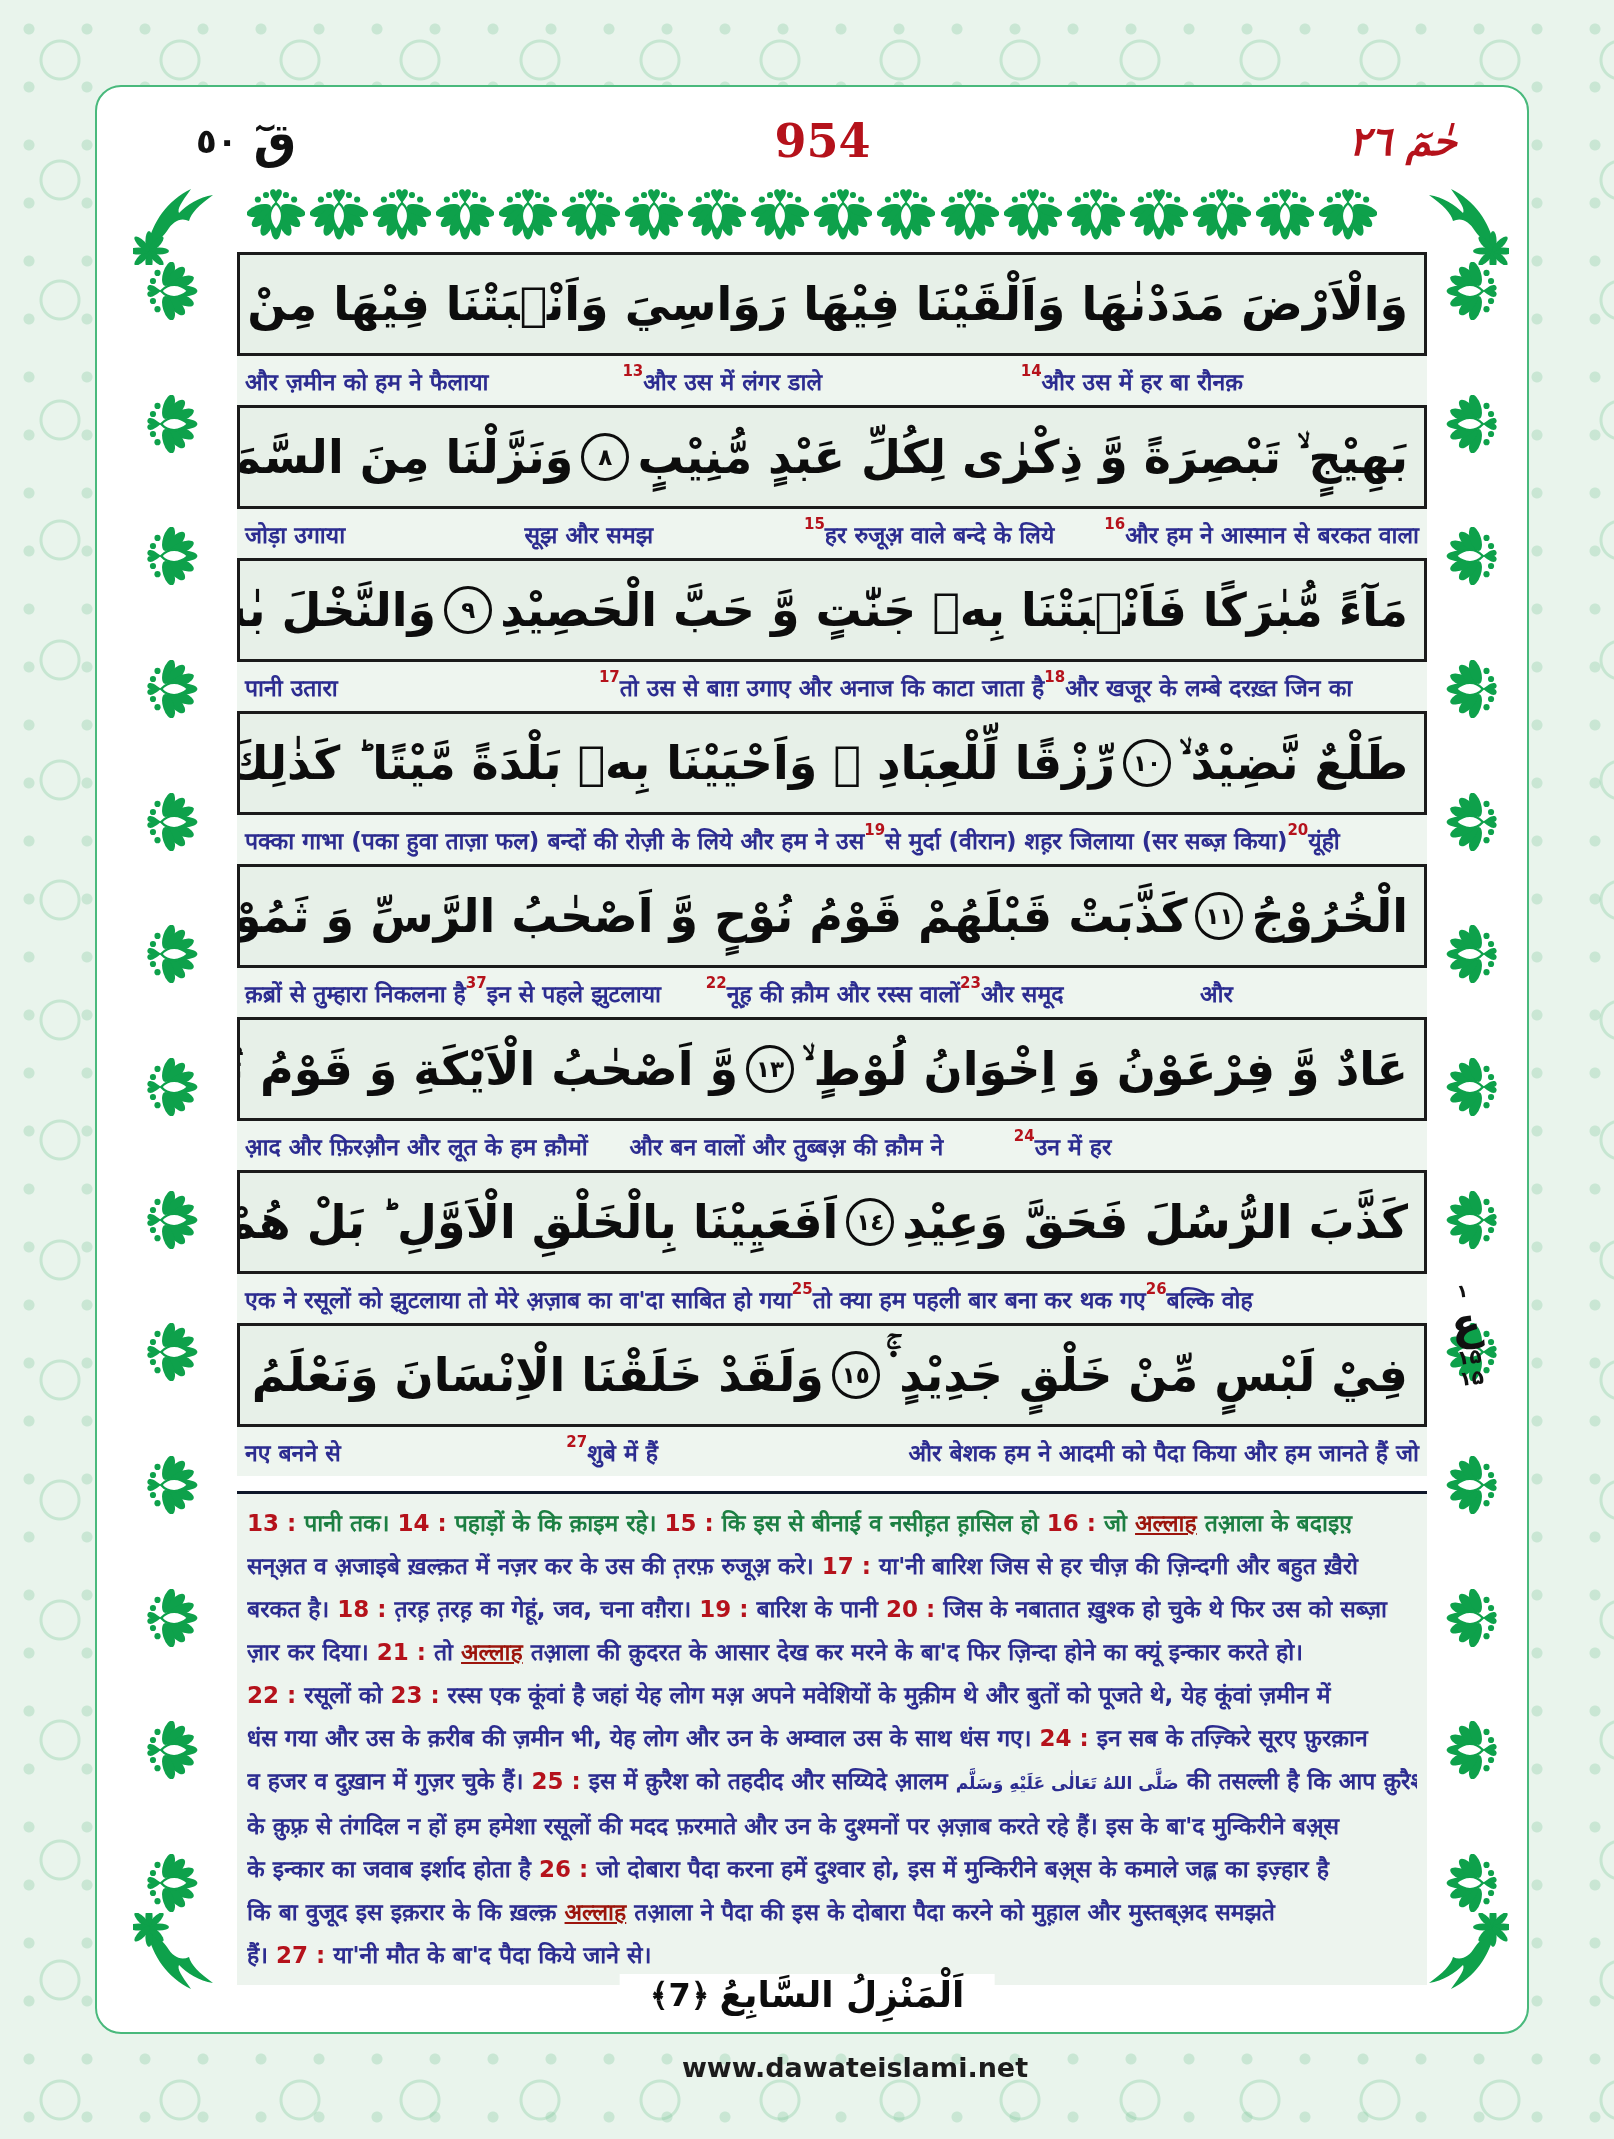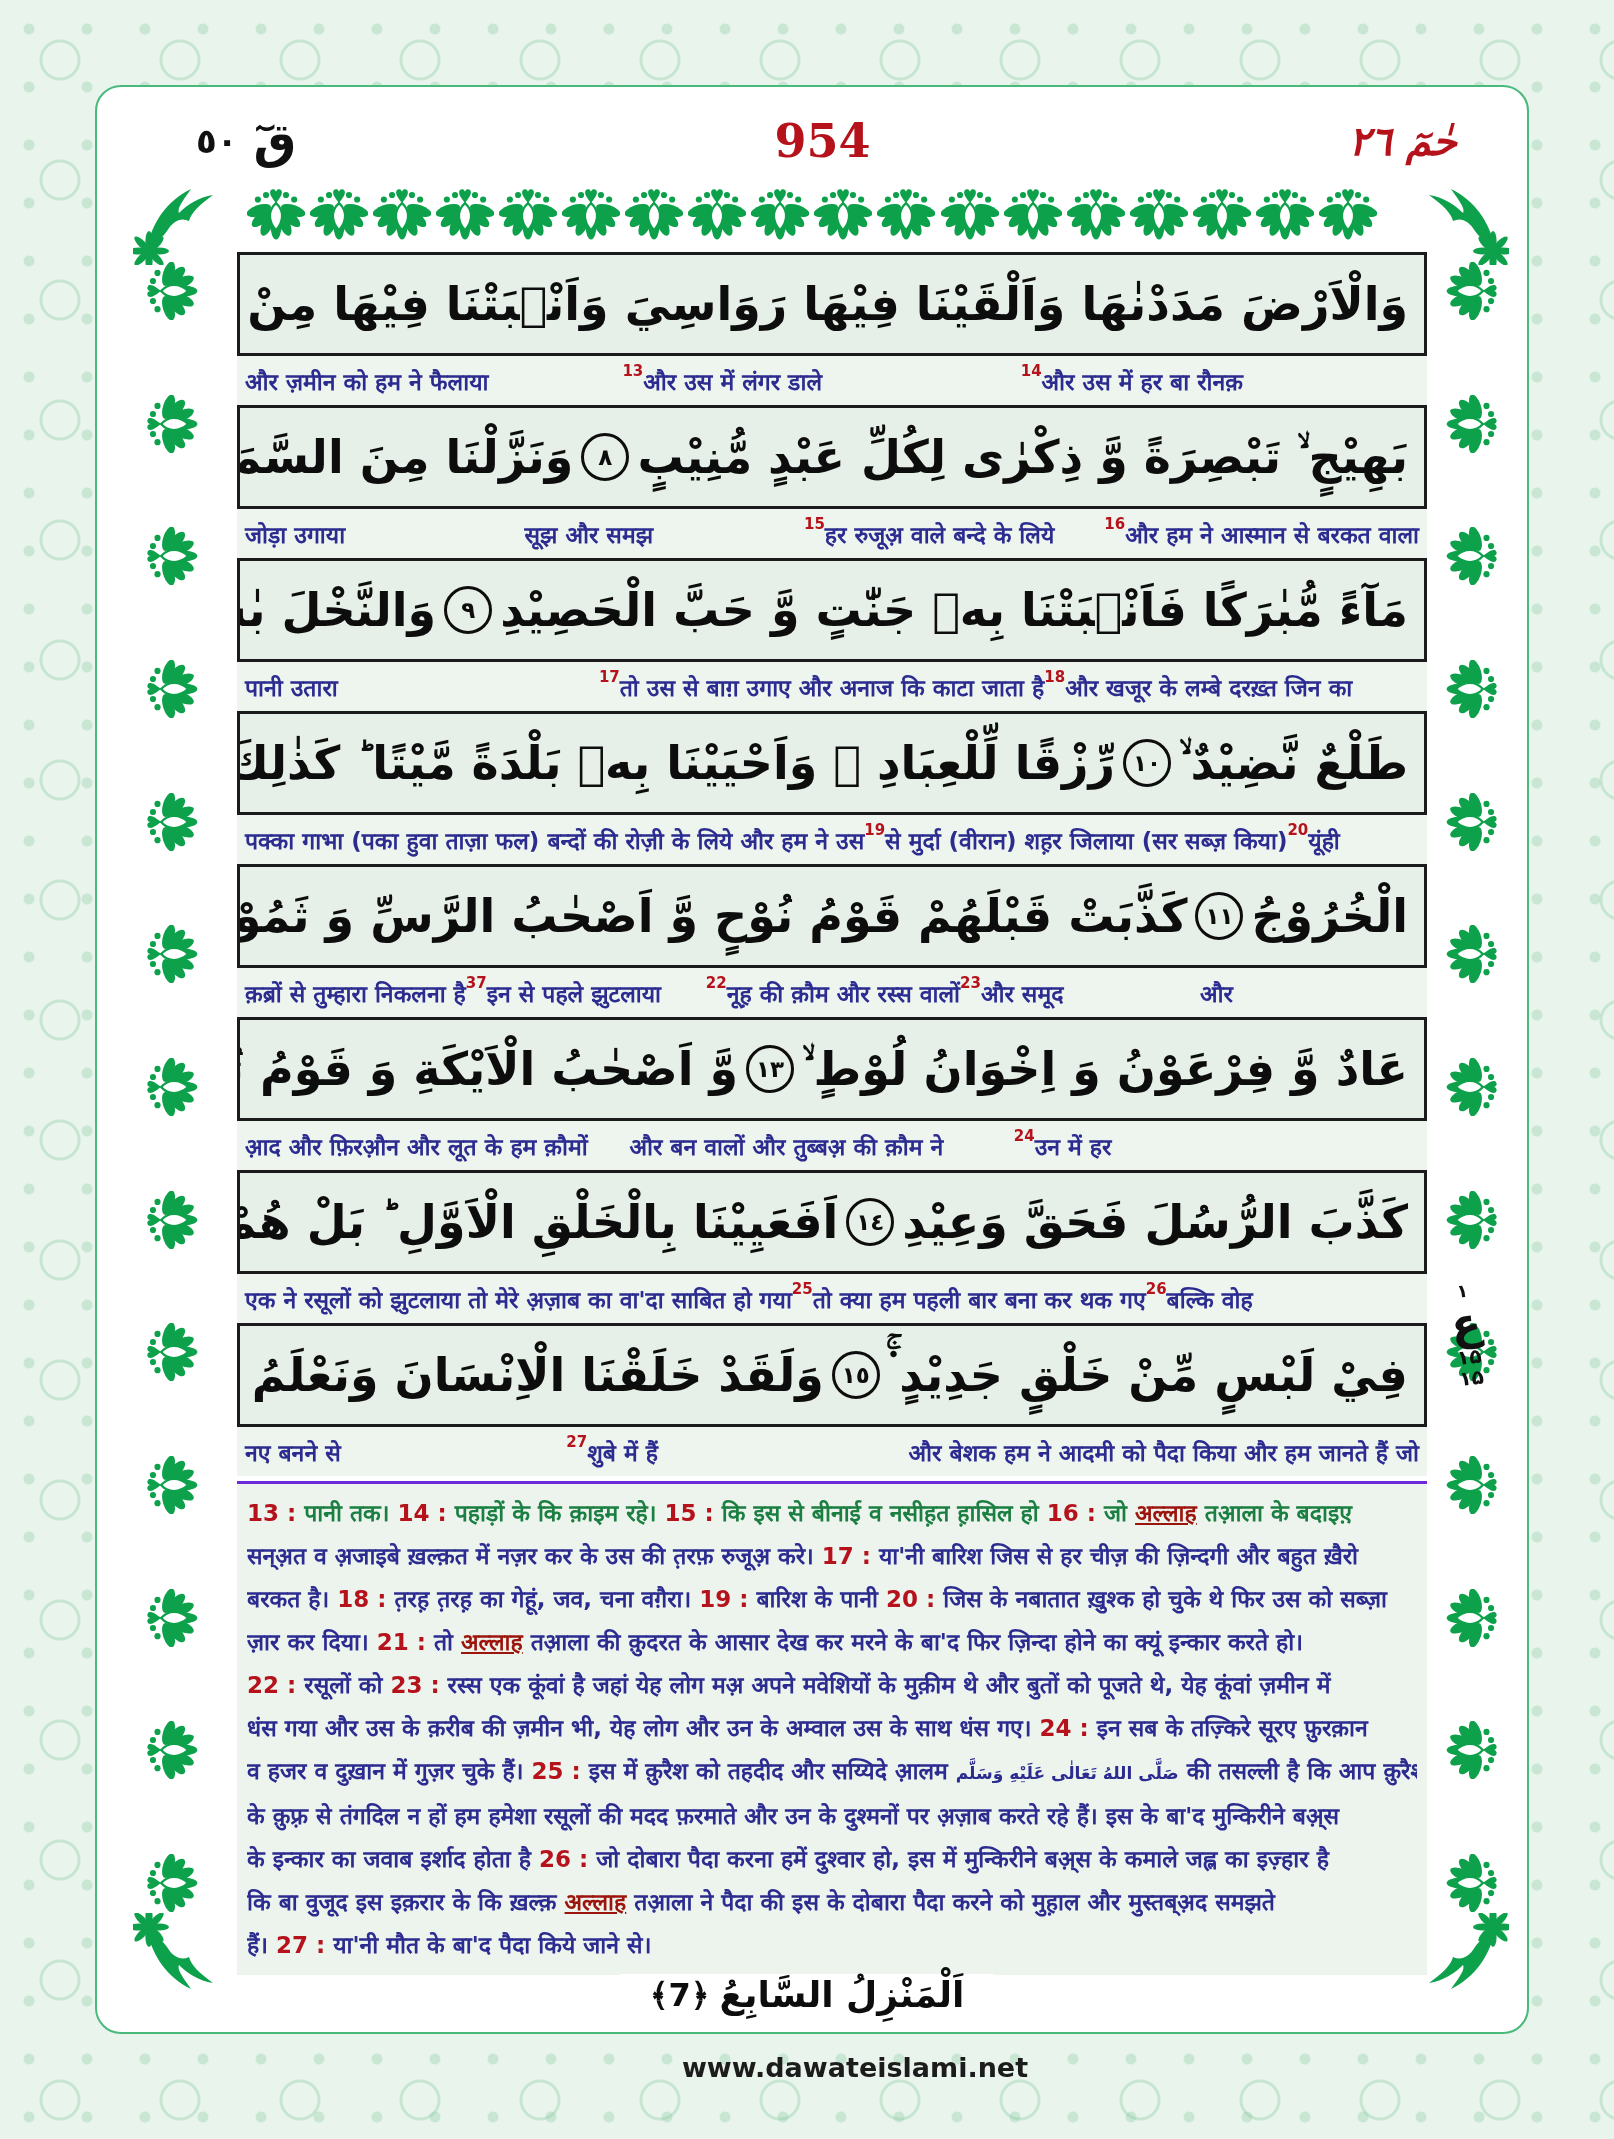--- a/index.html
+++ b/index.html
@@ -71,21 +71,21 @@
   }
   .ayah-trans{
     height:41px;display:flex;align-items:center;justify-content:space-between;
     background:#eef5ef;color:#2c2c90;font-size:23px;font-weight:bold;
     padding:4px 8px;white-space:nowrap;overflow:hidden;
   }
   .ayah-trans .seg-t{flex:1;text-align:justify;}
   .seg-s{color:#b5121b;font-size:15px;vertical-align:super;align-self:flex-start;margin-top:2px;}
   
   .footnotes{
-    margin-top:5px;border-top:3px solid #6d28d9;background:#edf4ee;
+    margin-top:15px;border-top:3px solid #0f172a;background:#edf4ee;
     padding:8px 10px;font-size:23px;font-weight:bold;line-height:43px;
   }
   .fn-line{white-space:nowrap;overflow:hidden;}
   .fn-line[data-color="green"]{color:#1c7f42;}
   .fn-line[data-color="navy"]{color:#2c2c90;}
   .fn-line .seg-n{color:#b5121b;}
   .fn-line .seg-a{color:#9c150c;text-decoration:underline;}
   .fn-line .seg-ar{font-size:17px;}
   
   .ruku{position:absolute;right:28px;top:1195px;width:64px;text-align:center;color:#111;font-weight:bold;z-index:6;line-height:1.05;transform:rotate(-6deg);}

